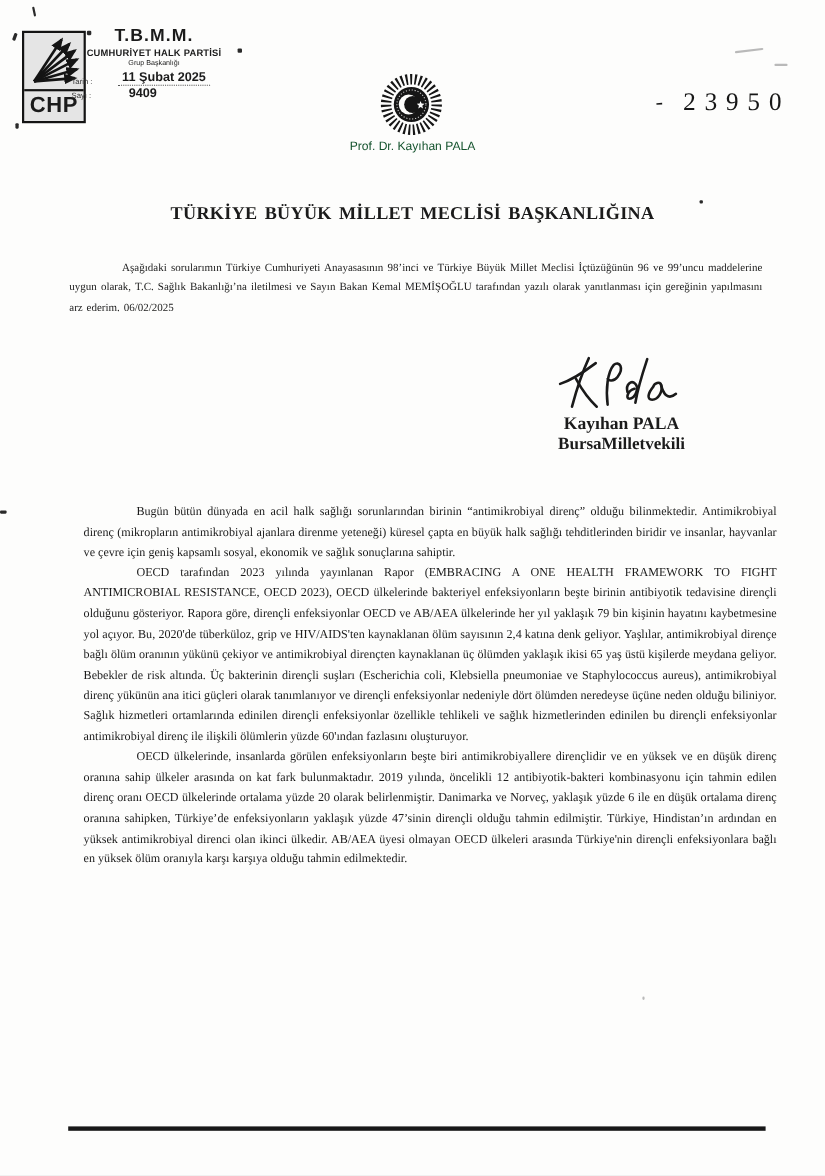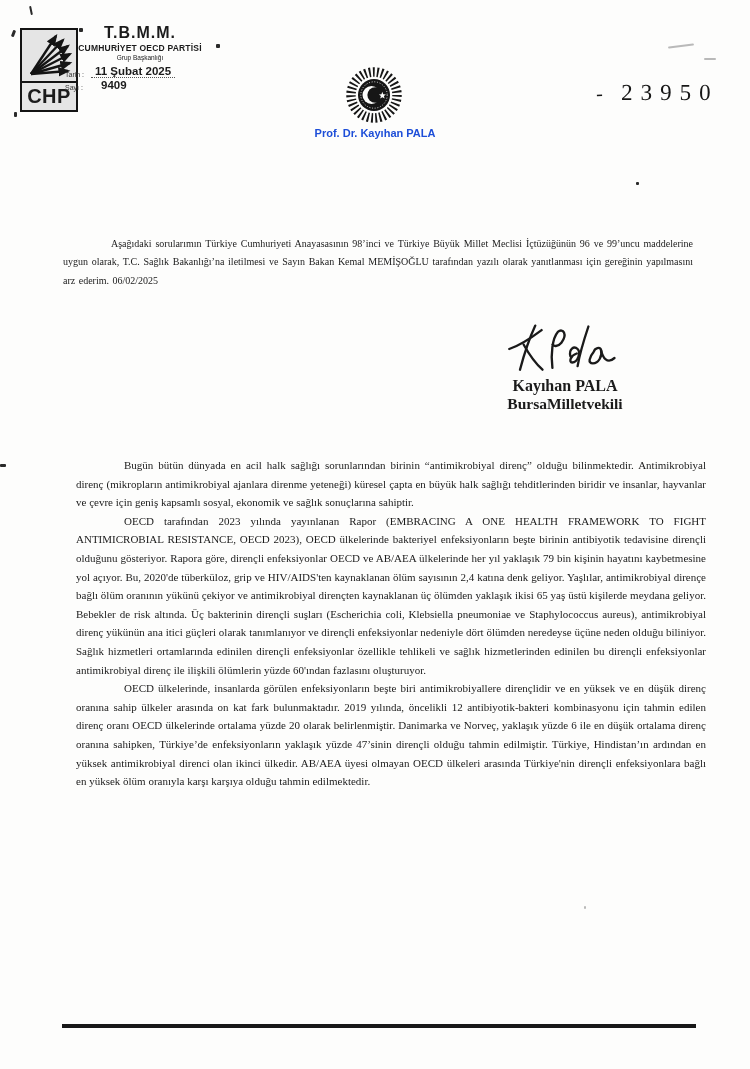--- a/index.html
+++ b/index.html
@@ -16,27 +16,27 @@
   .stamp{position:absolute;left:16px;top:22px;width:230px;}
   .logo-box{position:absolute;left:4px;top:6px;width:54px;height:80px;border:2.5px solid #141414;background:#e5e5e5;}
   .logo-arrows{position:absolute;left:0;top:0;width:100%;height:50px;}
   .logo-label{position:absolute;left:0;bottom:0;width:100%;height:27px;border-top:2.5px solid #141414;
     font-family:"Liberation Sans",sans-serif;font-weight:bold;font-size:20px;line-height:26px;text-align:center;letter-spacing:.5px;}
   .stamp-text{position:absolute;left:48px;top:2px;width:152px;text-align:center;font-family:Liberation Sans, sans-serif;}
   .stamp-org{font-size:16px;font-weight:bold;letter-spacing:1px;}
   .stamp-party{font-size:8.5px;font-weight:bold;margin-top:1px;letter-spacing:.2px;}
   .stamp-unit{font-size:6.5px;margin-top:1px;color:#222;}
   .stamp-rows{margin-top:4px;text-align:left;padding-left:1px;}
-  .stamp-row{display:flex;align-items:flex-end;margin-top:1px;}
+  .stamp-row{display:flex;align-items:flex-end;margin-top:1px;gap:16px;}
   .stamp-row .lbl{font-size:7px;color:#333;width:26px;}
   .stamp-row .val{font-size:11.5px;font-weight:bold;border-bottom:1px dotted #555;padding:0 4px;}
   
   .seal{position:absolute;left:342px;top:63px;width:64px;height:64px;}
   .deputy{position:absolute;left:0;top:126px;width:750px;text-align:center;
-    font-family:"Liberation Sans",sans-serif;font-weight:bold;color:#1d4ed8;}
+    font-family:"Liberation Sans",sans-serif;font-weight:normal;color:#14532d;}
   .deputy .l1{font-size:11px;line-height:14px;}
   .deputy .l2{font-size:10.5px;line-height:13px;}
   .deputy .l3{font-size:10.5px;line-height:13px;}
   
   .handnum{position:absolute;left:596px;top:80px;display:flex;align-items:center;
     font-family:"Liberation Serif",serif;color:#161616;}
   .handnum .dash{font-size:20px;transform:rotate(-4deg);}
   .handnum .num{font-size:23px;letter-spacing:8px;margin-left:18px;transform:skewX(-1deg);}
   
   .doc-title{position:absolute;left:0;top:184px;width:750px;text-align:center;
@@ -79,21 +79,21 @@
           <line x1="9" y1="44" x2="46" y2="16"></line>
           <line x1="9" y1="44" x2="48" y2="24"></line>
           <line x1="9" y1="44" x2="48" y2="33"></line>
           <line x1="9" y1="44" x2="46" y2="41"></line>
         </g>
       </svg>
       <div class="logo-label">CHP</div>
     </div>
     <div class="stamp-text">
       <div class="stamp-org">T.B.M.M.</div>
-      <div class="stamp-party">CUMHURİYET OECD PARTİSİ</div>
+      <div class="stamp-party">CUMHURİYET HALK PARTİSİ</div>
       <div class="stamp-unit">Grup Başkanlığı</div>
       <div class="stamp-rows">
         <div class="stamp-row">
           <span class="lbl">Tarih :</span>
           <span class="val">11 Şubat 2025</span>
         </div>
         <div class="stamp-row">
           <span class="lbl">Sayı :</span>
           <span class="val" style="border-bottom:none;padding-left:10px;">9409</span>
         </div>
@@ -112,20 +112,21 @@
 
   <div class="deputy">
     <div class="l1">Prof. Dr. Kayıhan PALA</div>
   </div>
 
   <div class="handnum">
     <span class="dash">-</span>
     <span class="num">23950</span>
   </div>
 
+  <div class="doc-title">TÜRKİYE BÜYÜK MİLLET MECLİSİ BAŞKANLIĞINA</div>
 
   <div class="intro">
     <p>Aşağıdaki sorularımın Türkiye Cumhuriyeti Anayasasının 98’inci ve Türkiye Büyük Millet Meclisi İçtüzüğünün 96 ve 99’uncu maddelerine uygun olarak, T.C. Sağlık Bakanlığı’na iletilmesi ve Sayın Bakan Kemal MEMİŞOĞLU tarafından yazılı olarak yanıtlanması için gereğinin yapılmasını arz ederim. 06/02/2025</p>
   </div>
 
   <div class="sigblock">
     <svg class="sig-svg" viewBox="0 0 160 60">
       <g fill="none" stroke="#1a1a1a" stroke-width="2.6" stroke-linecap="round">
         <path d="M30,53 C34,38 41,17 47,4"></path>
         <path d="M18,30 C30,26 42,18 54,9"></path>

